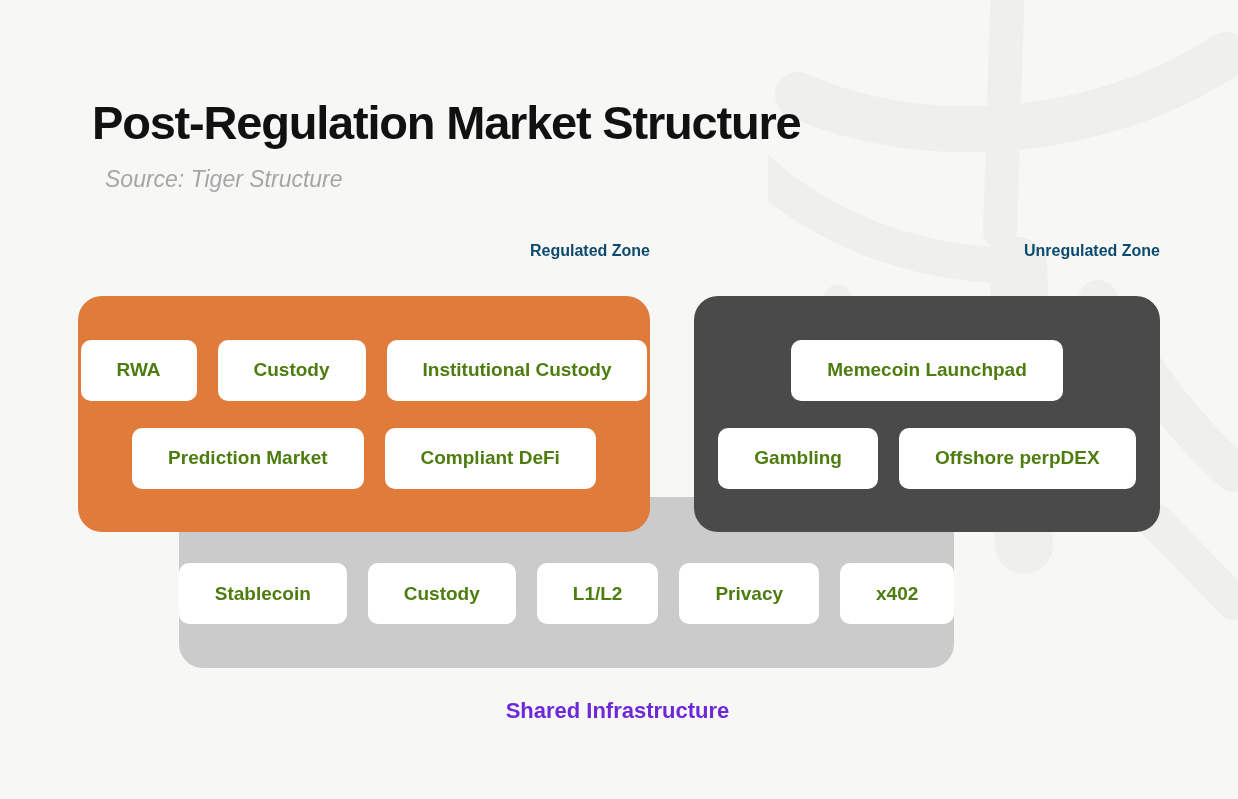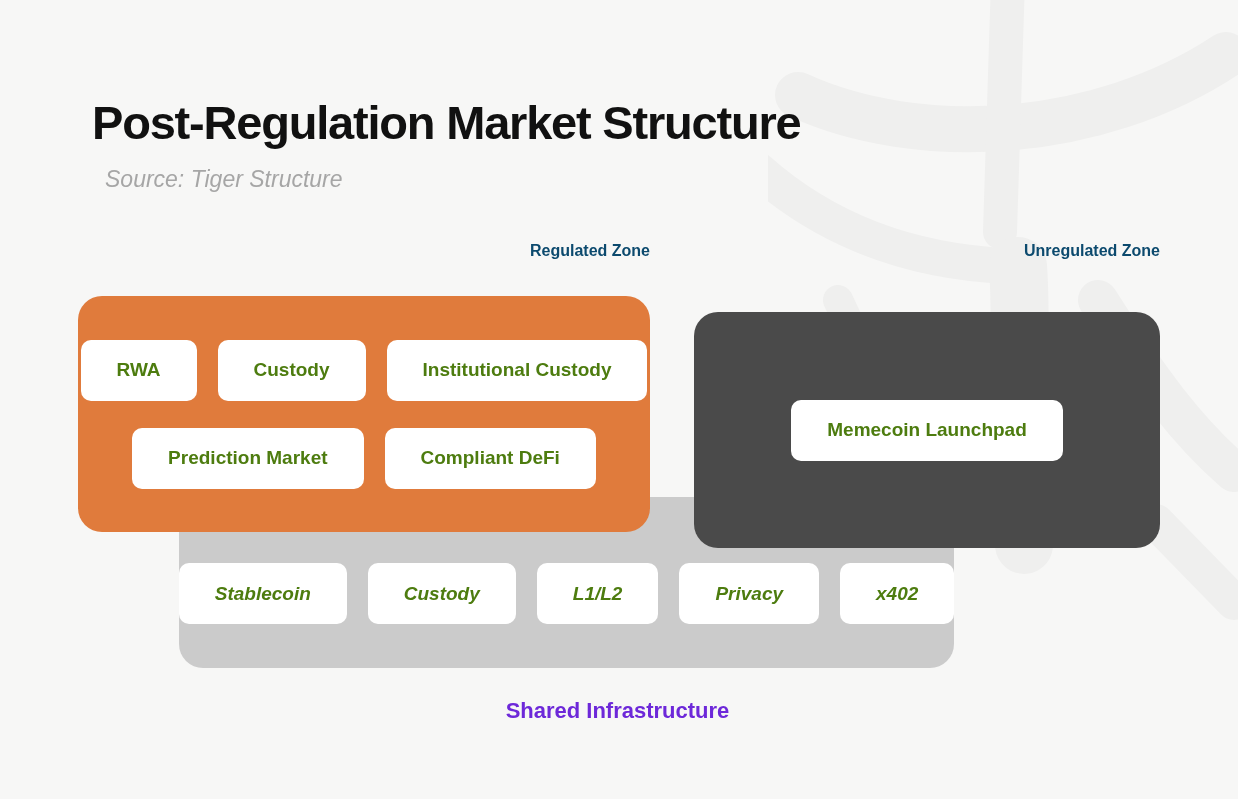--- a/index.html
+++ b/index.html
@@ -77,21 +77,20 @@
     top: 497px;
     width: 775px;
     height: 171px;
     border-radius: 24px;
     z-index: 1;
     display: flex;
     justify-content: center;
     align-items: flex-start;
     padding-top: 66px;
     box-sizing: border-box;
-    font-style: italic;
   }
 
   .chip-row {
     display: flex;
     justify-content: center;
     gap: 21px;
   }
 
   .chip {
     background: #ffffff;
@@ -158,21 +157,25 @@
         <div class="chip">RWA</div>
         <div class="chip">Custody</div>
         <div class="chip">Institutional Custody</div>
       </div>
     <div class="chip-row">
         <div class="chip">Prediction Market</div>
         <div class="chip">Compliant DeFi</div>
       </div>
   </div>
 
-  <div class="zone-box unregulated" style="background: rgb(74, 74, 74); margin-top: 16px;">
+  <div class="zone-box unregulated" style="background: rgb(74, 74, 74);">
     <div class="chip-row">
         <div class="chip">Memecoin Launchpad</div>
+      </div>
+    <div class="chip-row">
+        <div class="chip">Gambling</div>
+        <div class="chip">Offshore perpDEX</div>
       </div>
   </div>
 
   <div class="shared-label">Shared Infrastructure</div>
 
 </div>
 
 </body></html>

